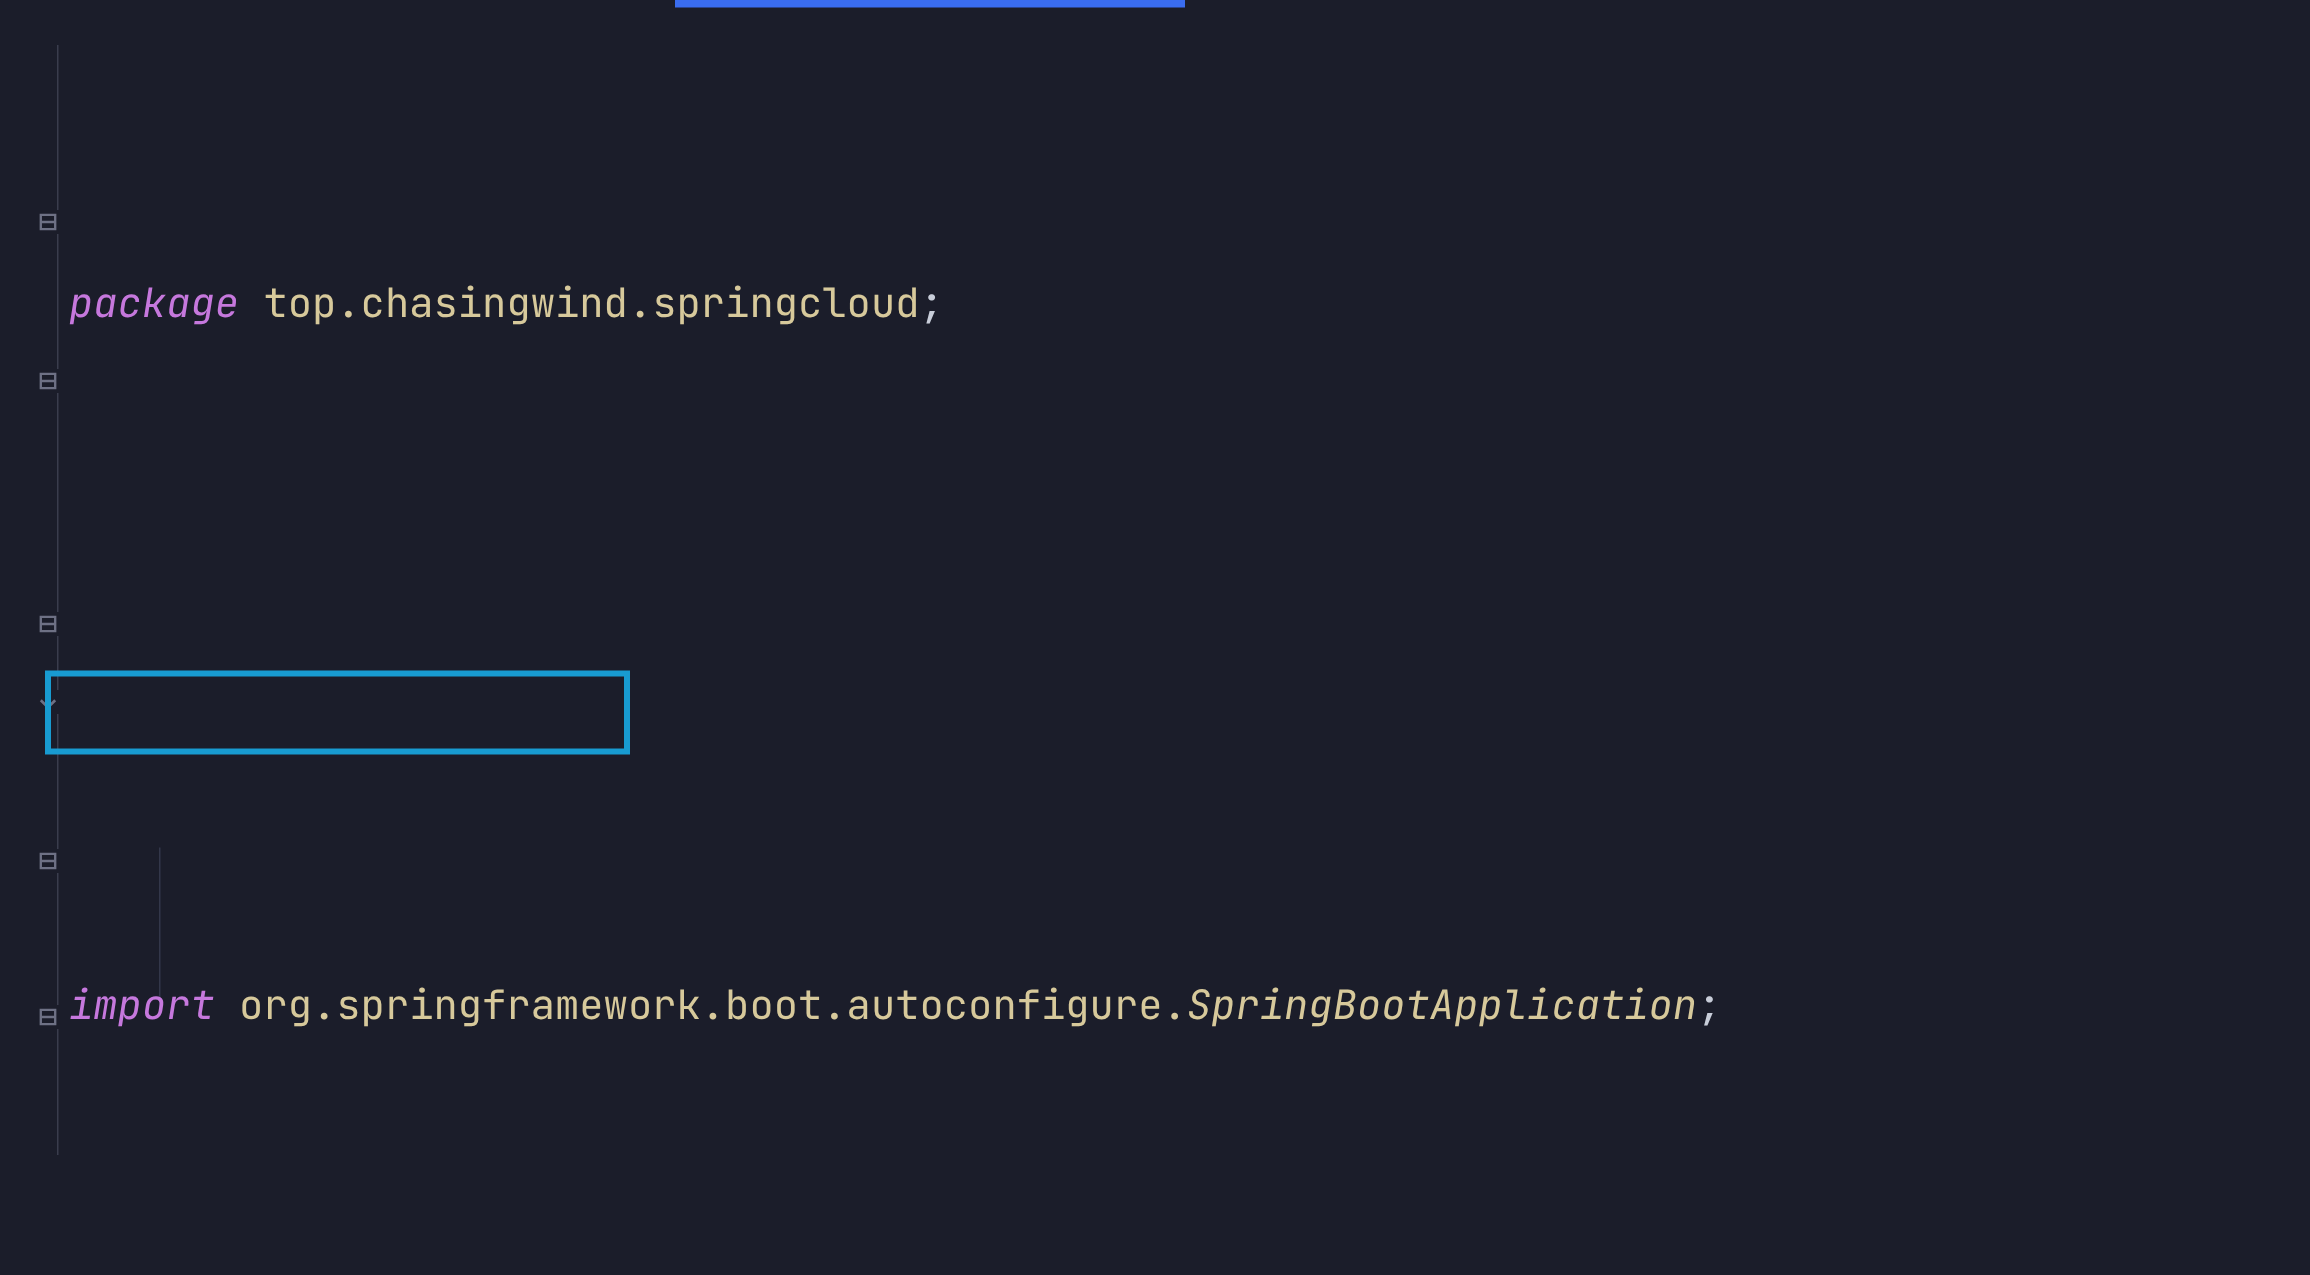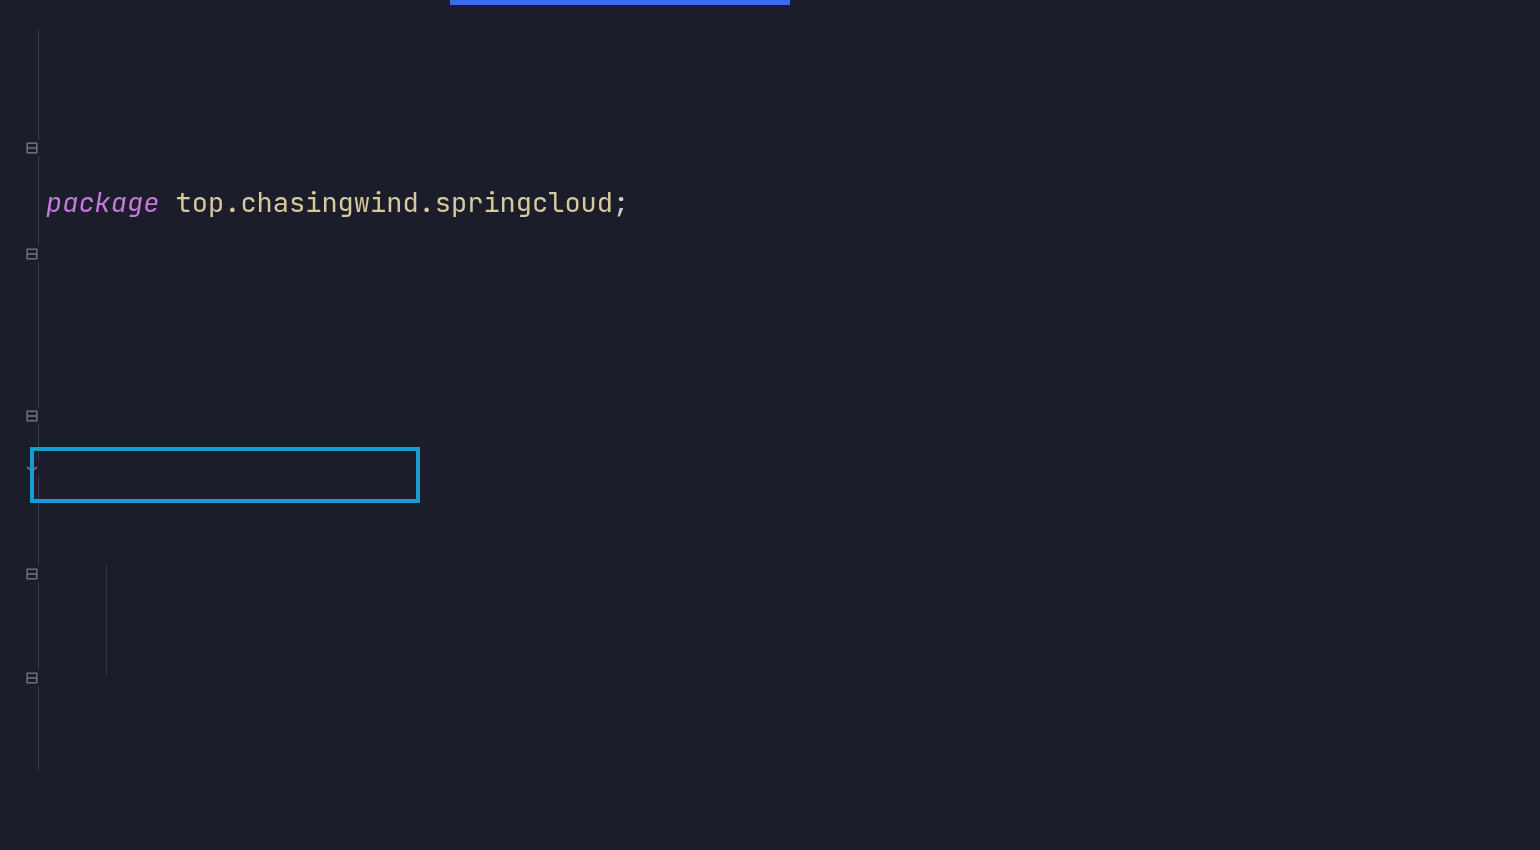--- a/index.html
+++ b/index.html
@@ -127,20 +127,21 @@
 
   <div class="block-guide" style="top:545px;height:110px"></div>
 
   <div class="code">
     
     <div class="line"><span class="kw">package</span><span class="pkg"> </span><span class="pkg">top.chasingwind.springcloud</span><span class="punc">;</span></div>
     
     <div class="line"></div>
     
     
+    <div class="line"><span class="kw">import</span><span> </span><span class="pkg">org.springframework.boot.autoconfigure.</span><span class="pkg-it">SpringBootApplication</span><span class="punc">;</span></div>
     
     
     
     
     
     
     
     
     
     

